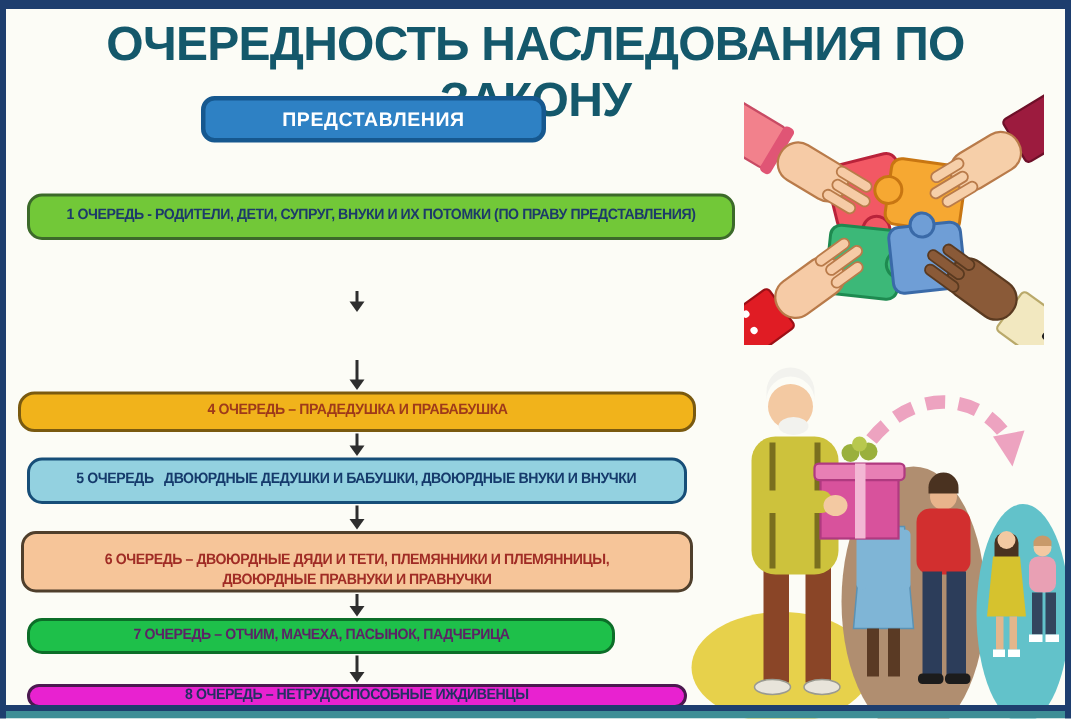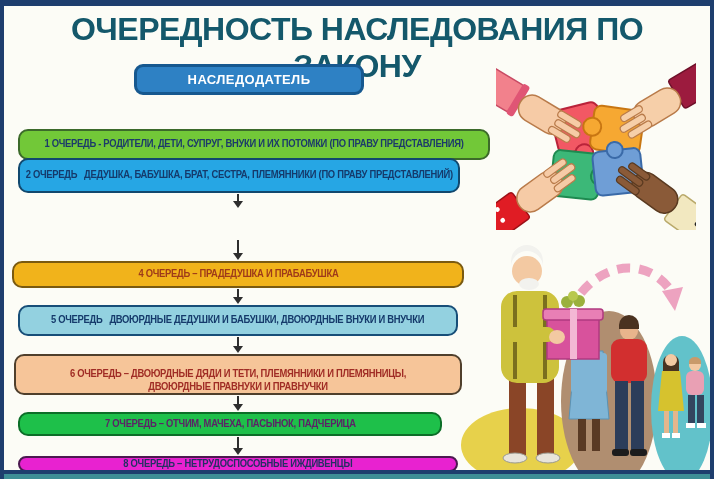--- a/index.html
+++ b/index.html
@@ -21,24 +21,24 @@
   .queue {
     position:absolute; box-sizing:border-box; border:2px solid; border-radius:10px;
     display:flex; align-items:center; justify-content:center;
     font-weight:bold; font-size:10px; line-height:1.25; text-align:center; z-index:2;
   }
   .queue .txt { transform:scaleX(0.94); letter-spacing:-0.3px; white-space:nowrap; }
   .queue.wrap .txt { white-space:normal; padding:0 24px; }
   #q1 { left:14px;  top:103px; width:472px; height:31px;margin-top:20px; }
   #q2 { left:14px; top:152px; width:442px; height:35px; }
   #q3 { left:18px; top:203px; width:434px; height:30px; }
-  #q4 { left:8px;  top:255px; width:452px; height:27px; }
+  #q4 { left:8px;  top:255px; width:452px; height:27px;border-radius:11px; }
   #q5 { left:14px; top:299px; width:440px; height:31px; }
   #q6 { left:10px; top:348px; width:448px; height:41px; }
-  #q7 { left:14px; top:406px; width:424px; height:24px; }
+  #q7 { left:14px; top:406px; width:392px; height:24px; }
   #q8 { left:14px; top:450px; width:440px; height:16px; }
   .arrow { position:absolute; left:233px; width:2px; background:var(--arrow-color,#2e2e2e); z-index:1; }
   .arrow::after {
     content:""; position:absolute; left:-4px; bottom:-6px;
     border-left:5px solid transparent; border-right:5px solid transparent;
     border-top:7px solid var(--arrow-color,#2e2e2e);
   }
   #a1 { top:134px; height:11px; } #a2 { top:188px; height:8px; }
   #a3 { top:234px; height:14px; } #a4 { top:283px; height:9px; }
   #a5 { top:331px; height:10px; } #a6 { top:390px; height:9px; }
@@ -49,29 +49,26 @@
   .strip-navy { position:absolute; left:0; right:0; bottom:5px; height:4px; background:#1e3e6e; z-index:6; }
   .strip-teal { position:absolute; left:0; right:0; bottom:0; height:5px; background:#3e8e96; z-index:6; }
 </style>
 </head>
 <body>
 
 <div class="poster" style="background: rgb(252, 252, 246); border-color: rgb(30, 62, 110); --arrow-color: #2e2e2e;">
 
   <div class="title" style="color: rgb(20, 88, 107);">ОЧЕРЕДНОСТЬ НАСЛЕДОВАНИЯ ПО ЗАКОНУ</div>
 
-  <div class="testator" style="background: rgb(46, 129, 196); border-color: rgb(22, 88, 143); color: rgb(255, 255, 255);">НАСЛЕДОДАТЕЛЬ</div>
+  <div class="testator" style="background: rgb(46, 129, 196); border-color: rgb(22, 88, 143); color: rgb(255, 255, 255);">ПРЕДСТАВЛЕНИЯ</div>
 
   <div class="queue" id="q1" style="background: rgb(114, 200, 56); border-color: rgb(60, 106, 42); color: rgb(28, 58, 106);">
       <span class="txt">1 ОЧЕРЕДЬ - РОДИТЕЛИ, ДЕТИ, СУПРУГ, ВНУКИ И ИХ ПОТОМКИ (ПО ПРАВУ ПРЕДСТАВЛЕНИЯ)</span>
     </div>
   <div class="arrow" id="a1"></div>
-  <div class="queue" id="q2" style="background: rgb(38, 166, 228); border-color: rgb(17, 72, 110); color: rgb(21, 58, 107);">
-      <span class="txt">2 ОЧЕРЕДЬ&nbsp;&nbsp; ДЕДУШКА, БАБУШКА, БРАТ, СЕСТРА, ПЛЕМЯННИКИ (ПО ПРАВУ ПРЕДСТАВЛЕНИЙ)</span>
-    </div>
   <div class="arrow" id="a2"></div>
   <div class="arrow" id="a3"></div>
   <div class="queue" id="q4" style="background: rgb(241, 179, 27); border-color: rgb(122, 90, 16); color: rgb(158, 58, 26);">
       <span class="txt">4 ОЧЕРЕДЬ – ПРАДЕДУШКА И ПРАБАБУШКА</span>
     </div>
   <div class="arrow" id="a4"></div>
   <div class="queue" id="q5" style="background: rgb(147, 209, 224); border-color: rgb(23, 78, 120); color: rgb(21, 58, 107); text-align: center;">
       <span class="txt">5 ОЧЕРЕДЬ&nbsp;&nbsp; ДВОЮРДНЫЕ ДЕДУШКИ И БАБУШКИ, ДВОЮРДНЫЕ ВНУКИ И ВНУЧКИ</span>
     </div>
   <div class="arrow" id="a5"></div>

